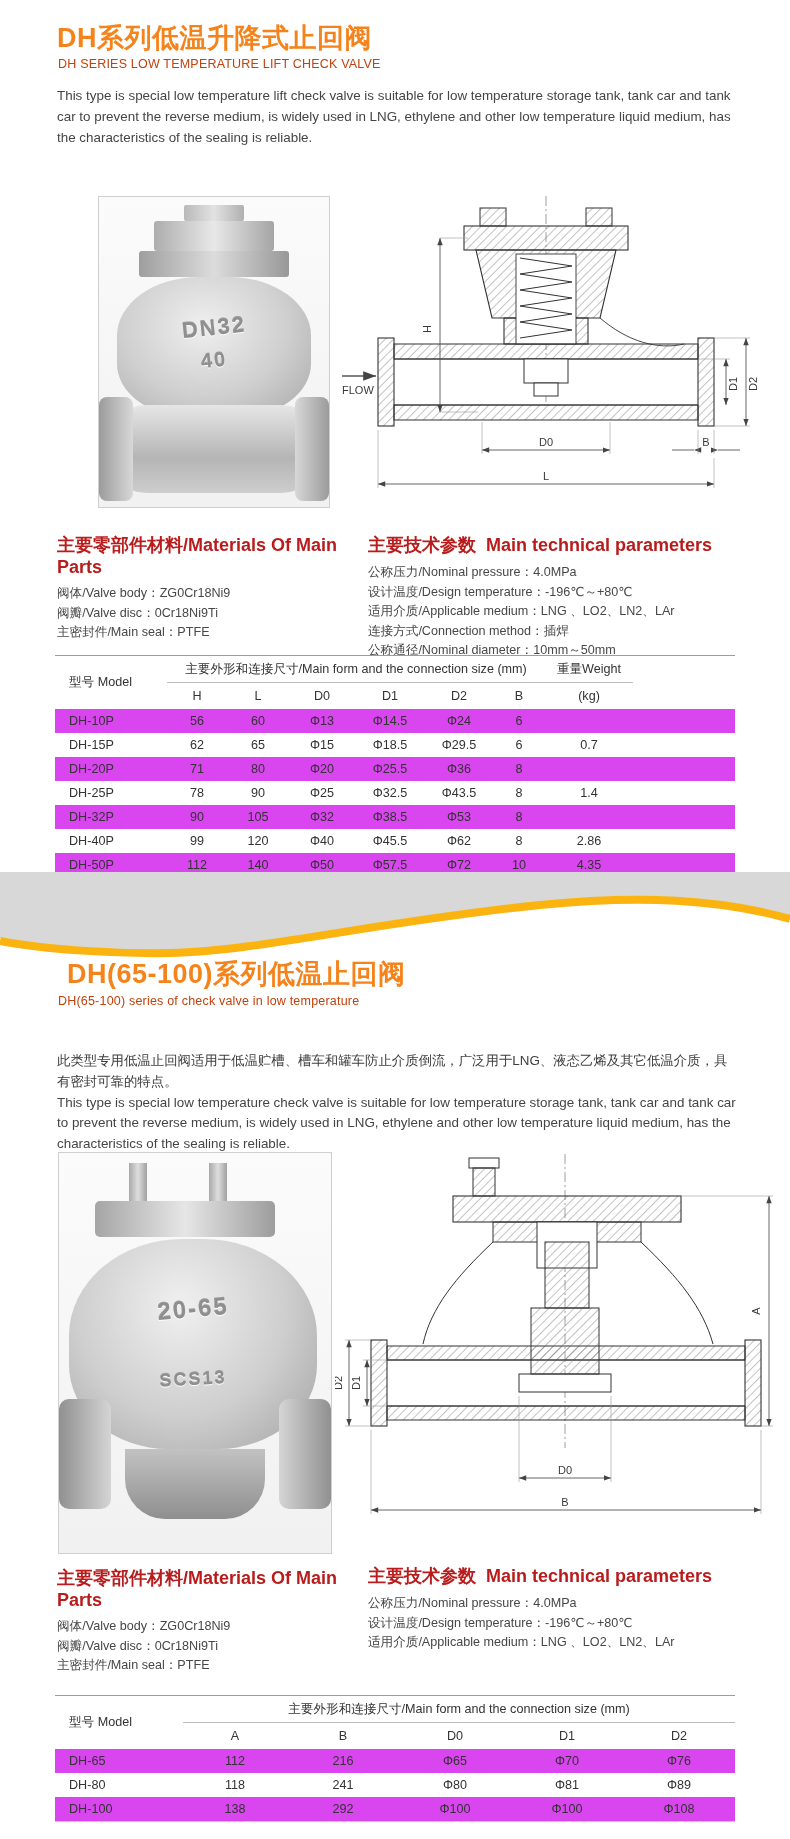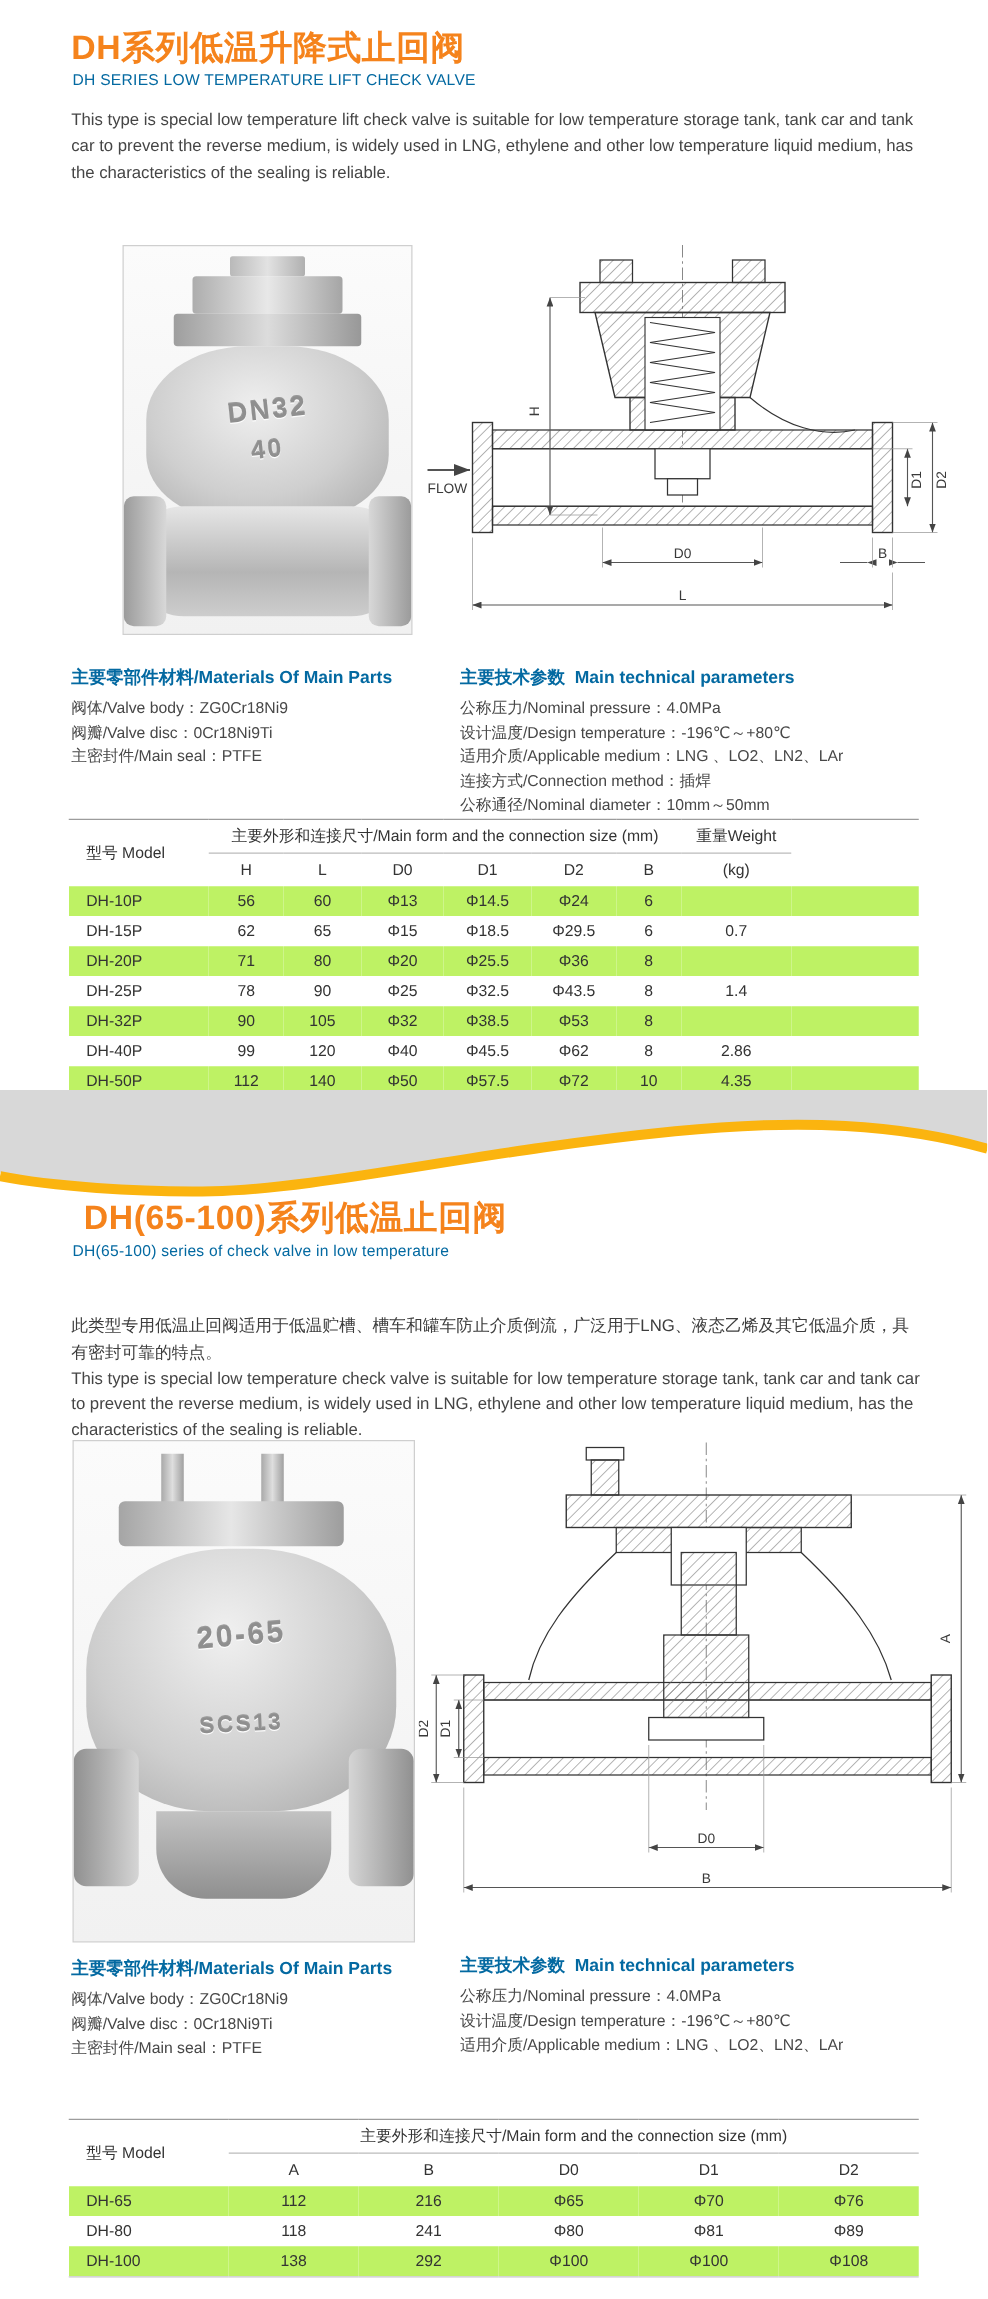--- a/index.html
+++ b/index.html
@@ -1,38 +1,38 @@
 <!DOCTYPE html>
 <html><head>
 <meta charset="utf-8">
 <style>
   html,body{margin:0;padding:0;background:#fff;}
   #page{position:relative;width:790px;height:1839px;background:#fff;overflow:hidden;
         font-family:"Liberation Sans","DejaVu Sans",sans-serif;color:#3c3c3c;}
   .abs{position:absolute;}
   
   .sec-title{font-size:27px;font-weight:bold;color:#f5831c;letter-spacing:0.5px;line-height:1.1;}
-  .sec-subtitle{font-size:12.5px;color:#0369a1;letter-spacing:0.2px;}
+  .sec-subtitle{font-size:12.5px;color:#c2410c;letter-spacing:0.2px;}
   .desc{width:682px;font-size:13.4px;line-height:20.8px;color:#3d3d3d;}
   .desc .en{color:#454545;}
   
   .photo{border:1px solid #cfcfcf;background:linear-gradient(180deg,#fbfbfb,#f1f1f1);overflow:hidden;}
   .ph-part{position:absolute;}
   .stamp{position:absolute;width:100%;text-align:center;color:#8f8f8f;font-weight:bold;
          text-shadow:0 1px 0 #fdfdfd, 0 -1px 0 #9a9a9a;letter-spacing:2px;}
   
-  .blk-head{font-size:14px;font-weight:bold;color:#0369a1;margin-bottom:6px;}
+  .blk-head{font-size:18px;font-weight:bold;color:#b91c1c;margin-bottom:6px;}
   .blk-head .en-part{font-weight:bold;}
   .blk-line{font-size:12.6px;line-height:19.6px;color:#474747;}
   
   table{border-collapse:collapse;table-layout:fixed;width:680px;font-size:12.6px;color:#333;}
   th,td{font-weight:normal;text-align:center;padding:0;height:24px;overflow:hidden;white-space:nowrap;}
   thead th{height:26px;}
   thead tr.h1{border-top:1px solid #9c9c9c;border-bottom:1px solid #bcbcbc;}
-  tbody tr.alt{background:#bef264;}
+  tbody tr.alt{background:#d946ef;}
   .t-bottom{border-bottom:1px solid #c6c6c6;}
   th.model,td:first-child{text-align:left;padding-left:14px;}
   
   .dim{font-size:11px;fill:#3a3a3a;font-family:"Liberation Sans","DejaVu Sans",sans-serif;}
 </style>
 </head>
 <body>
 
 <div id="page">
 

